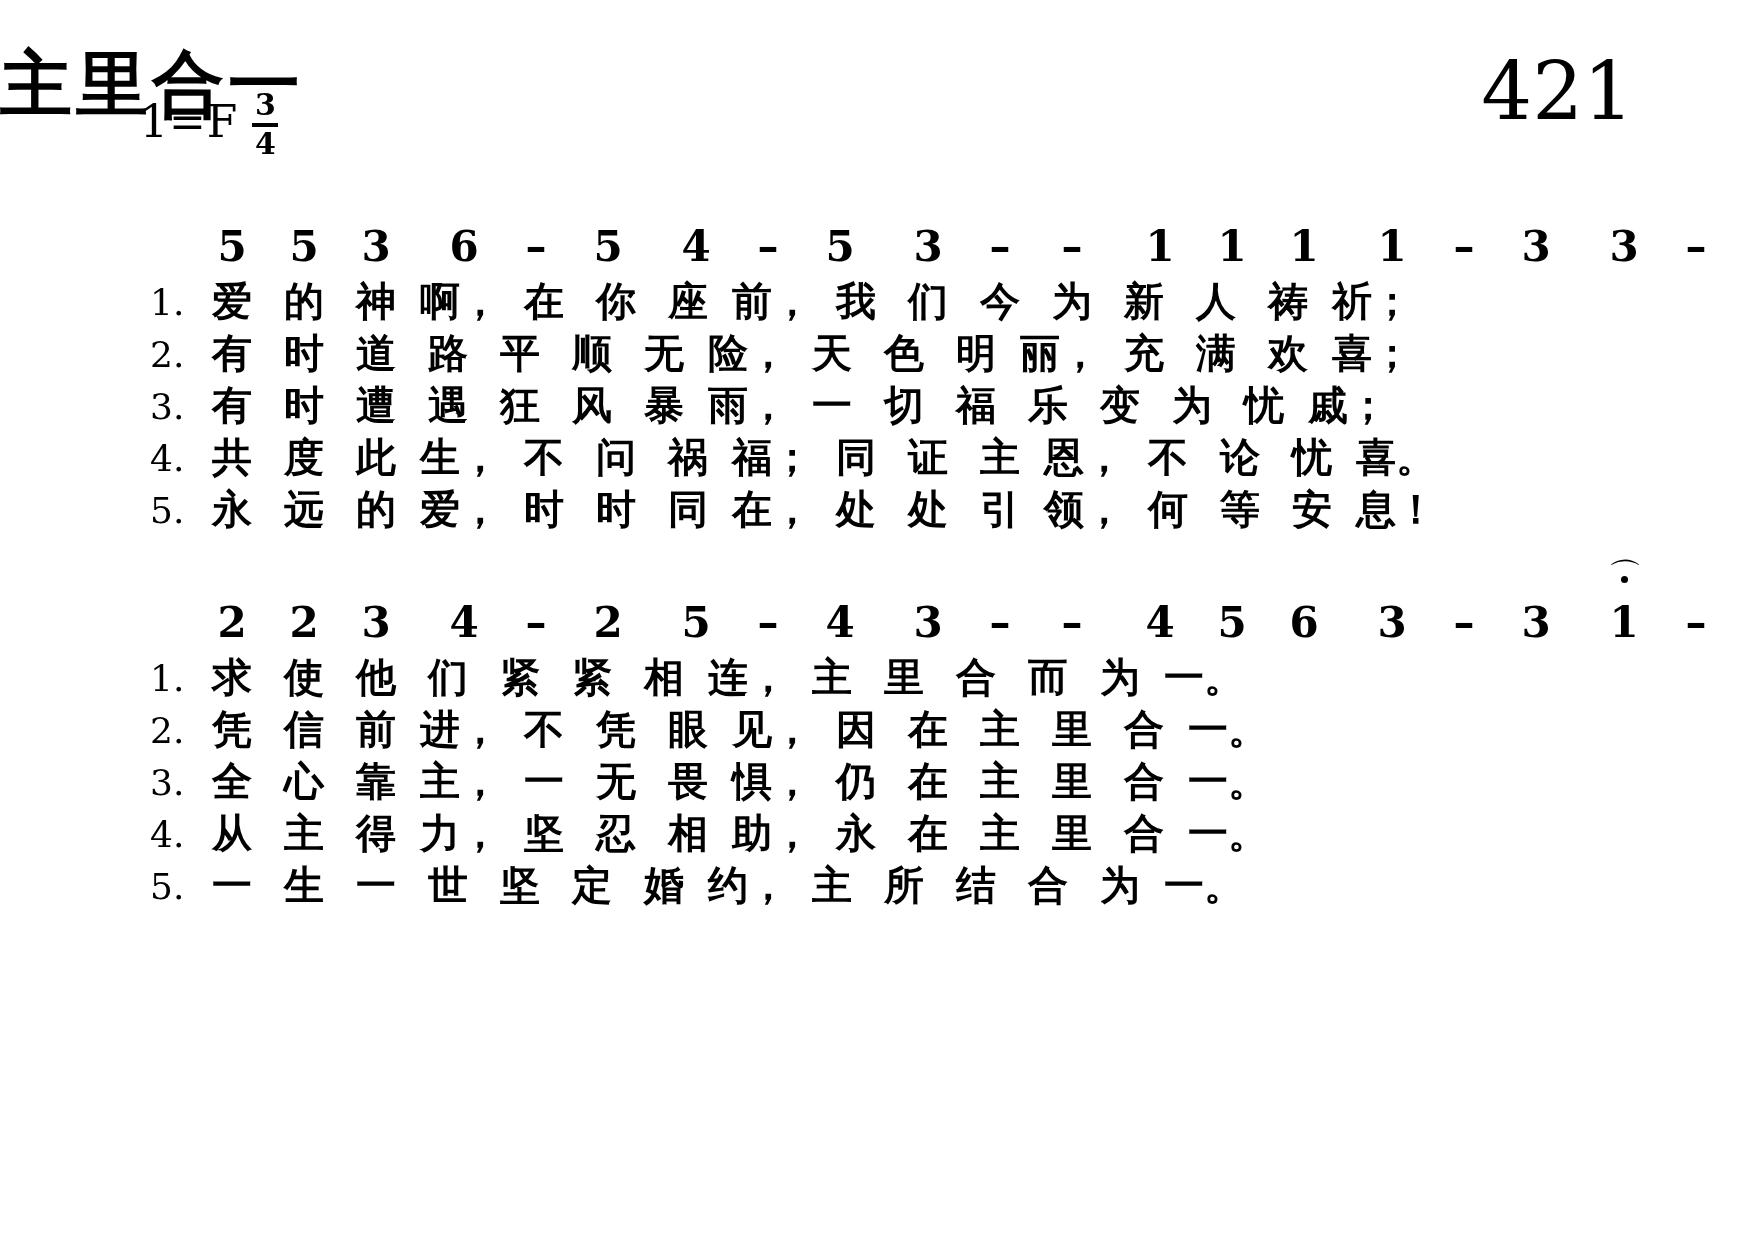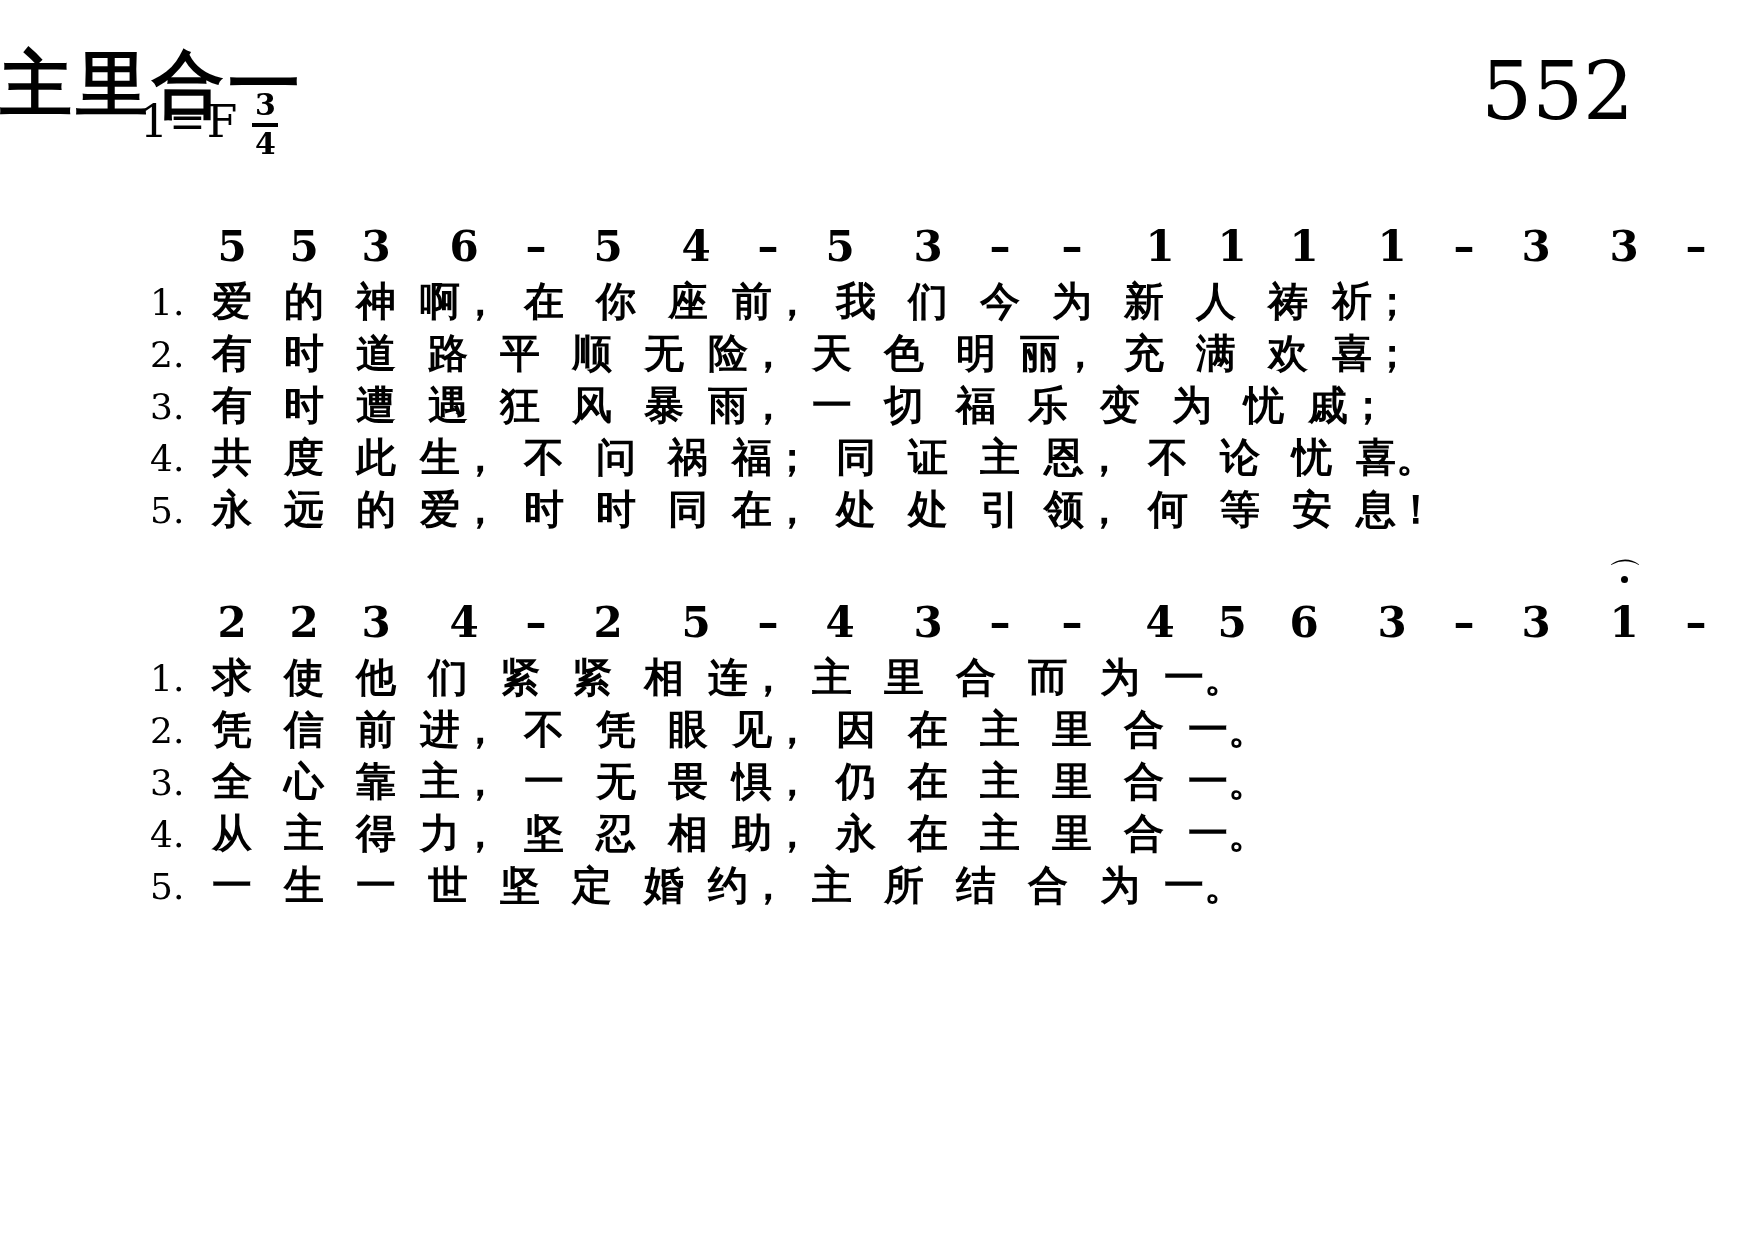--- a/index.html
+++ b/index.html
@@ -147,21 +147,21 @@
     text-align: center;
     flex: none;
     letter-spacing: 0;
   }
 </style>
 </head>
 <body>
 
 <div class="header">
   <div class="song-title">主里合一</div>
-  <div class="song-number">552</div>
+  <div class="song-number">421</div>
   <div class="key-sig">
     <span class="keytext">1=F</span>
     <span class="timesig">
       <span class="num">3</span>
       <span class="bar"></span>
       <span class="num">4</span>
     </span>
   </div>
 </div>
 

